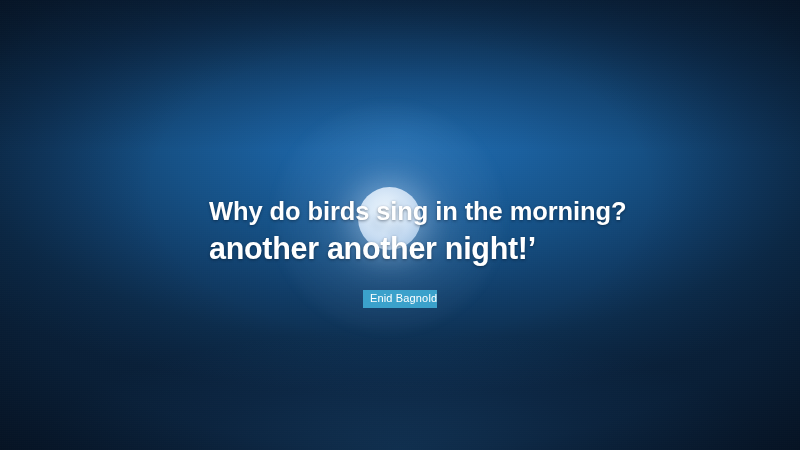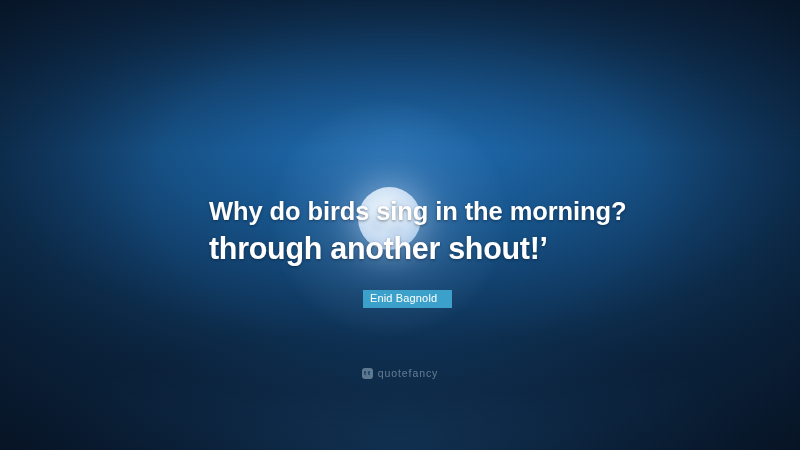--- a/index.html
+++ b/index.html
@@ -143,21 +143,21 @@
     font-size: 30.5px;
     line-height: 38px;
     letter-spacing: -0.3px;
   }
 
   
   .author-badge {
     position: absolute;
     left: 363px;
     top: 290px;
-    padding: 2px 15px 3px 7px;
+    padding: 2px 0 3px 7px;
     background: #3ba1cb;
     color: #ffffff;
     font-size: 11px;
     line-height: 13px;
     letter-spacing: 0.15px;
     white-space: nowrap;
   }
 
   
   .watermark {
@@ -198,27 +198,19 @@
   <div class="bg-top-dark"></div>
   <div class="bg-vignette"></div>
   <div class="bg-noise"></div>
 
   <div class="moon-glow"></div>
   <div class="moon-disc"></div>
   <div class="moon-mottle"></div>
 
   <div class="quote-block">
     <div class="quote-line size-normal">Why do birds sing in the morning?</div>
-    <div class="quote-line size-large">through another shout!’</div>
+    <div class="quote-line size-large">another another night!’</div>
   </div>
 
   <div class="author-badge">Enid Bagnold</div>
 
-  <div class="watermark">
-    <span class="wm-icon">
-      <svg width="8" height="8" viewBox="0 0 8 8" aria-hidden="true">
-        <path d="M1 2.2h2.1v2.1H2.2c0 .7.3 1.1.9 1.2v.9C1.8 6.3 1 5.5 1 4.1V2.2zm3.9 0H7v2.1H6.1c0 .7.3 1.1.9 1.2v.9C5.7 6.3 4.9 5.5 4.9 4.1V2.2z" fill="#2f6f9e"></path>
-      </svg>
-    </span>
-    <span class="wm-text">quotefancy</span>
-  </div>
 
 </div>
 
 </body></html>

